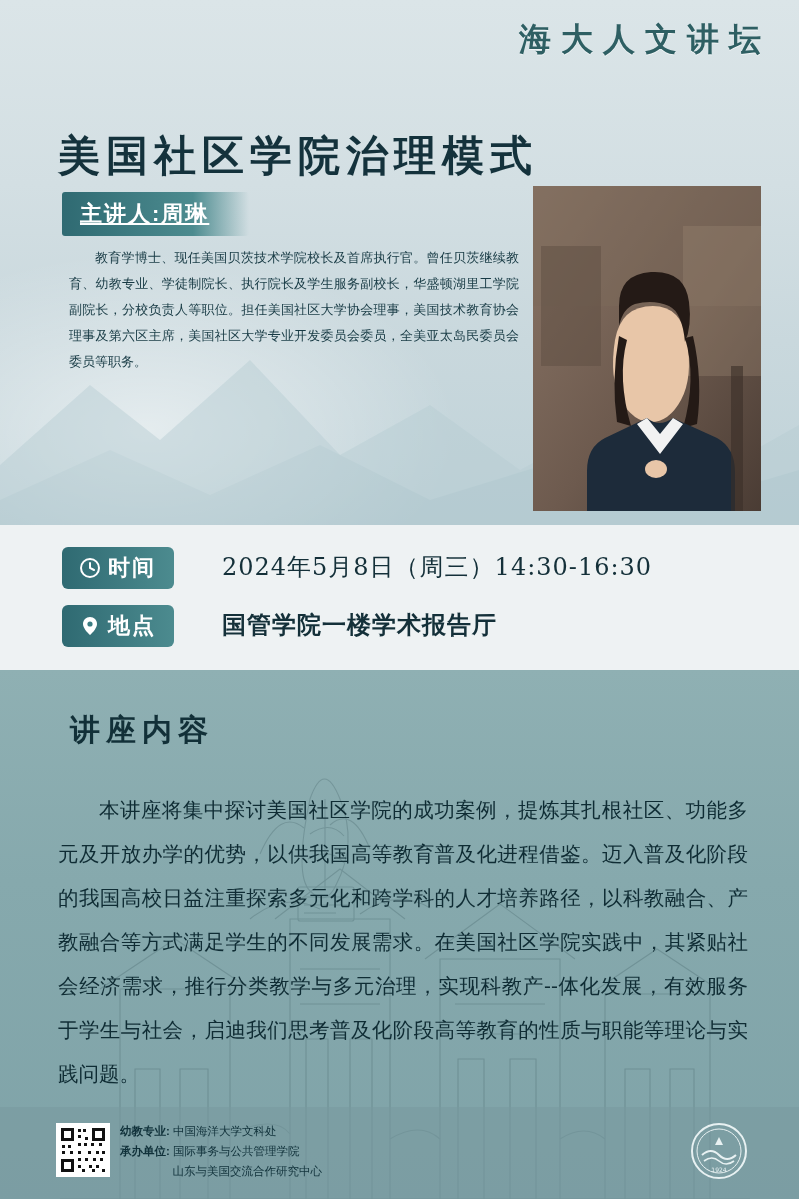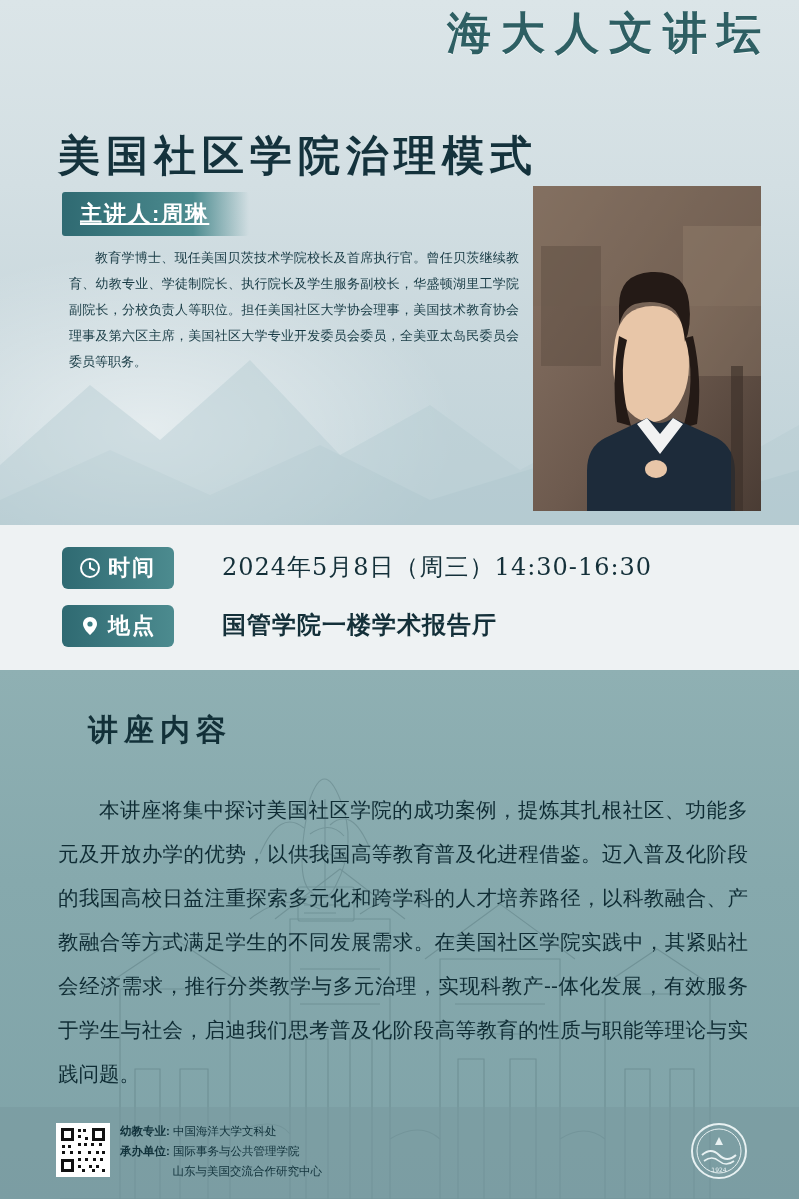--- a/index.html
+++ b/index.html
@@ -15,23 +15,23 @@
     position:absolute;left:0;top:0;width:799px;height:525px;
     background:linear-gradient(180deg,#dbe5e8 0%,#d3dfe3 35%,#c9d8dd 65%,#bfd2d8 100%);
     overflow:hidden;
   }
   .top:before{
     content:"";position:absolute;left:-60px;top:250px;width:520px;height:300px;
     background:radial-gradient(ellipse at 40% 60%,rgba(255,255,255,.55),rgba(255,255,255,0) 70%);
   }
   .mtn{position:absolute;bottom:0;left:0;width:799px;height:260px;opacity:.45;}
   .brand{
-    position:absolute;right:28px;top:4px;
+    position:absolute;right:28px;top:18px;
     font-family:Liberation Serif, serif;
-    font-size:44px;letter-spacing:10px;font-weight:700;
+    font-size:32px;letter-spacing:10px;font-weight:700;
     color:#2e5f63;text-shadow:0 1px 0 rgba(255,255,255,.6);
   }
   .title{
     position:absolute;left:58px;top:128px;
     font-family:"DejaVu Serif","Liberation Serif",serif;
     font-size:42px;font-weight:700;letter-spacing:6px;color:#14323c;
   }
   .speaker-tag{
     position:absolute;left:62px;top:192px;
     background:linear-gradient(90deg,#2f6a72 0%,#4c8b8f 70%,rgba(76,139,143,0) 100%);
@@ -72,21 +72,21 @@
   
   .content{
     position:absolute;left:0;top:670px;width:799px;height:529px;
     background:linear-gradient(180deg,#8fb0b3 0%,#86a9ad 40%,#7fa3a8 100%);
     overflow:hidden;
   }
   .sketch{position:absolute;left:60px;bottom:0;width:690px;height:460px;opacity:.30;}
   .content-head{
     position:absolute;left:70px;top:40px;
     font-family:"DejaVu Serif","Liberation Serif",serif;
-    font-size:30px;font-weight:700;letter-spacing:6px;color:#123038;margin-left:18px;
+    font-size:30px;font-weight:700;letter-spacing:6px;color:#123038;
   }
   .content-head:after{
     content:"";position:absolute;left:-8px;bottom:-6px;width:190px;height:10px;
     background:rgba(255,255,255,.45);z-index:-1;
   }
   .body-text{
     position:absolute;left:58px;top:118px;width:690px;
     font-family:"DejaVu Serif","Liberation Serif",serif;
     font-size:20.5px;line-height:2.15;color:#0f2c34;text-align:justify;text-indent:2em;
   }

